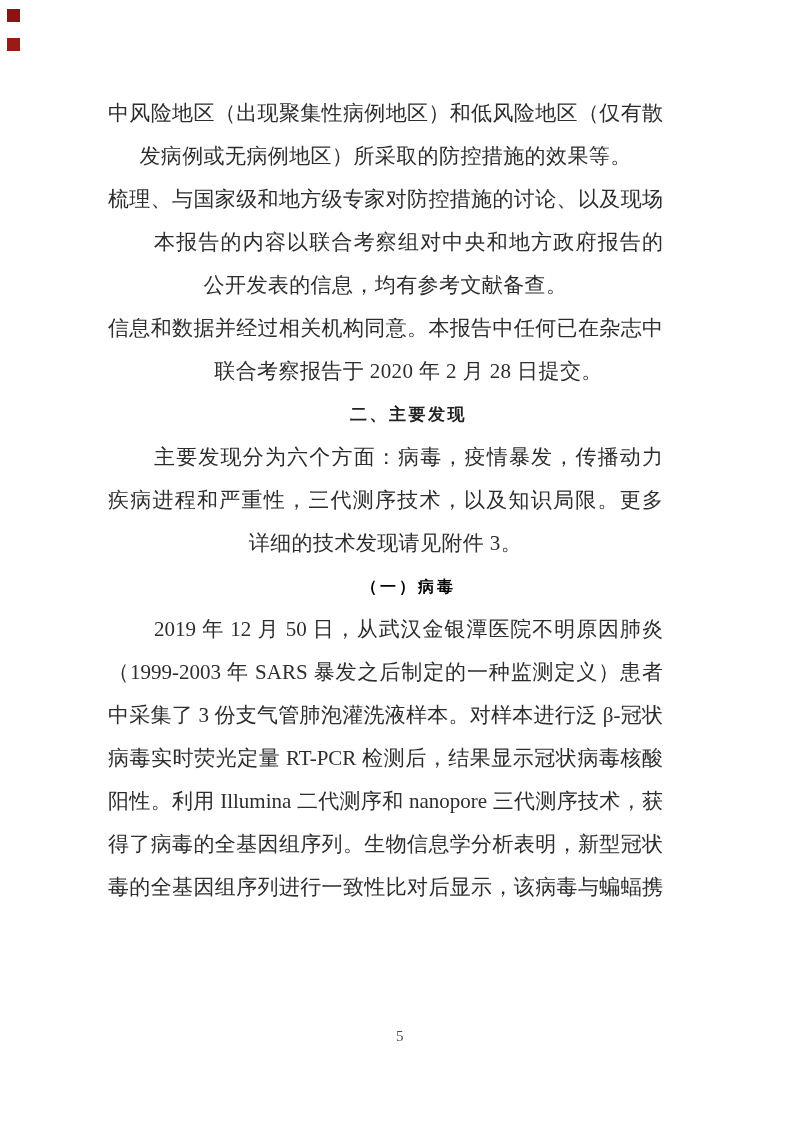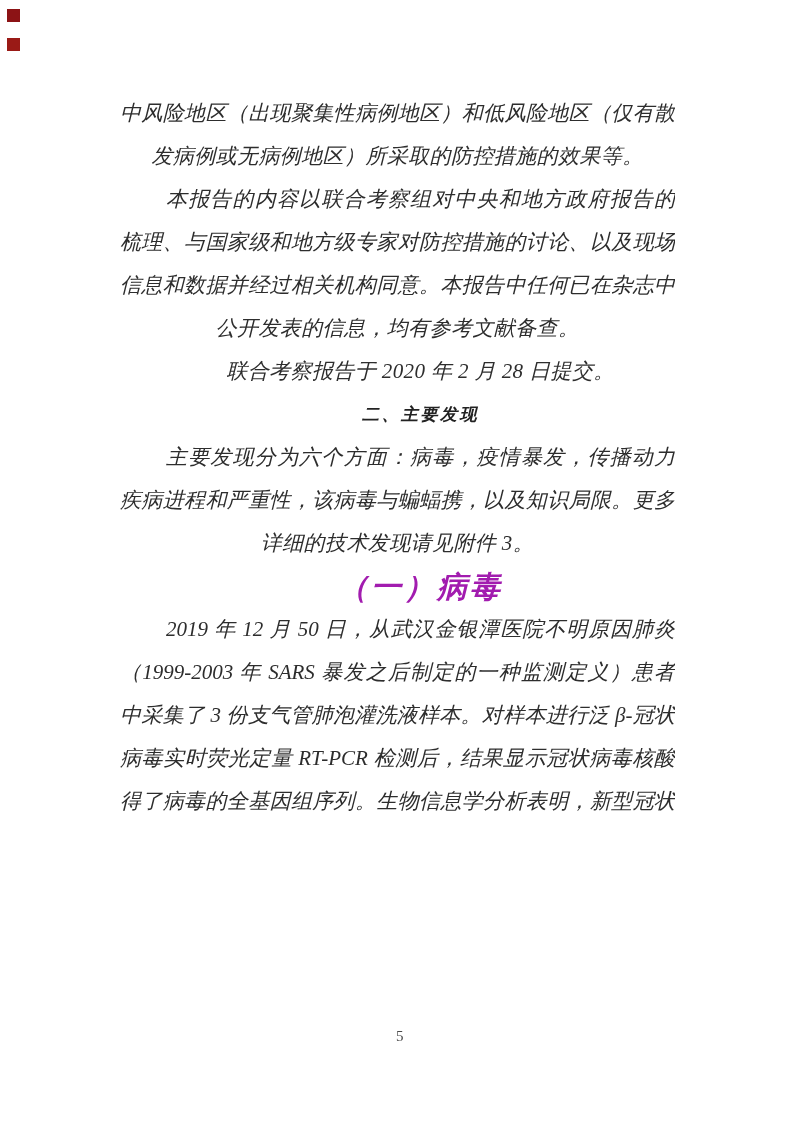--- a/index.html
+++ b/index.html
@@ -20,24 +20,23 @@
     position: absolute;
     left: 7px;
     width: 13px;
     height: 13px;
     background: #8c1315;
   }
   .stamp-1 { top: 9px; }
   .stamp-2 { top: 38px; }
   .text-block {
     position: absolute;
-    left: 120px;
+    left: 108px;
     top: 92px;
     width: 555px;
-    font-style: italic;
   }
   .line {
     height: 43px;
     line-height: 43px;
     font-size: 21px;
     letter-spacing: 0.4px;
     white-space: nowrap;
     text-align: center;
   }
   .line.justify {
@@ -54,24 +53,24 @@
     font-family: "Liberation Sans", sans-serif;
     font-weight: bold;
     font-size: 17px;
     letter-spacing: 2.5px;
     text-indent: 46px;
     color: #222222;
   }
   .line.heading-sub {
     font-family: "Liberation Serif", serif;
     font-weight: bold;
-    font-size: 30px;
+    font-size: 16px;
     letter-spacing: 3px;
     text-indent: 46px;
-    color: #a21caf;
+    color: #000000;
   }
   .page-number {
     position: absolute;
     top: 1028px;
     left: 0;
     width: 800px;
     text-align: center;
     font-size: 15px;
     letter-spacing: 0.5px;
     color: #4a4a4a;
@@ -80,30 +79,32 @@
 </style>
 </head>
 <body>
 
 <div class="page">
   <div class="stamp stamp-1" style="background: rgb(140, 19, 21);"></div>
   <div class="stamp stamp-2" style="background: rgb(154, 26, 22);"></div>
   <div class="text-block" id="text-block">
       <div class="line body justify">中风险地区（出现聚集性病例地区）和低风险地区（仅有散</div>
       <div class="line body">发病例或无病例地区）所采取的防控措施的效果等。</div>
+      <div class="line body justify">梳理、与国家级和地方级专家对防控措施的讨论、以及现场</div>
       <div class="line body-indent justify">本报告的内容以联合考察组对中央和地方政府报告的</div>
-      <div class="line body justify">梳理、与国家级和地方级专家对防控措施的讨论、以及现场</div>
+      <div class="line body">公开发表的信息，均有参考文献备查。</div>
       <div class="line body justify">信息和数据并经过相关机构同意。本报告中任何已在杂志中</div>
-      <div class="line body">公开发表的信息，均有参考文献备查。</div>
       <div class="line body-indent">联合考察报告于 2020 年 2 月 28 日提交。</div>
       <div class="line heading-section">二、主要发现</div>
       <div class="line body-indent justify">主要发现分为六个方面：病毒，疫情暴发，传播动力学，</div>
-      <div class="line body justify">疾病进程和严重性，该病毒与蝙蝠携，以及知识局限。更多</div>
+      <div class="line body justify">疾病进程和严重性，三代测序技术，以及知识局限。更多</div>
       <div class="line body">详细的技术发现请见附件 3。</div>
       <div class="line heading-sub">（一）病毒</div>
       <div class="line body-indent justify">2019 年 12 月 50 日，从武汉金银潭医院不明原因肺炎</div>
       <div class="line body justify">（1999-2003 年 SARS 暴发之后制定的一种监测定义）患者</div>
       <div class="line body justify">中采集了 3 份支气管肺泡灌洗液样本。对样本进行泛 β-冠状</div>
       <div class="line body justify">病毒实时荧光定量 RT-PCR 检测后，结果显示冠状病毒核酸</div>
+      <div class="line body justify">阳性。利用 Illumina 二代测序和 nanopore 三代测序技术，获</div>
       <div class="line body justify">得了病毒的全基因组序列。生物信息学分析表明，新型冠状</div>
+      <div class="line body justify">毒的全基因组序列进行一致性比对后显示，该病毒与蝙蝠携</div>
     </div>
   <div class="page-number">5</div>
 </div>
 
 </body></html>

